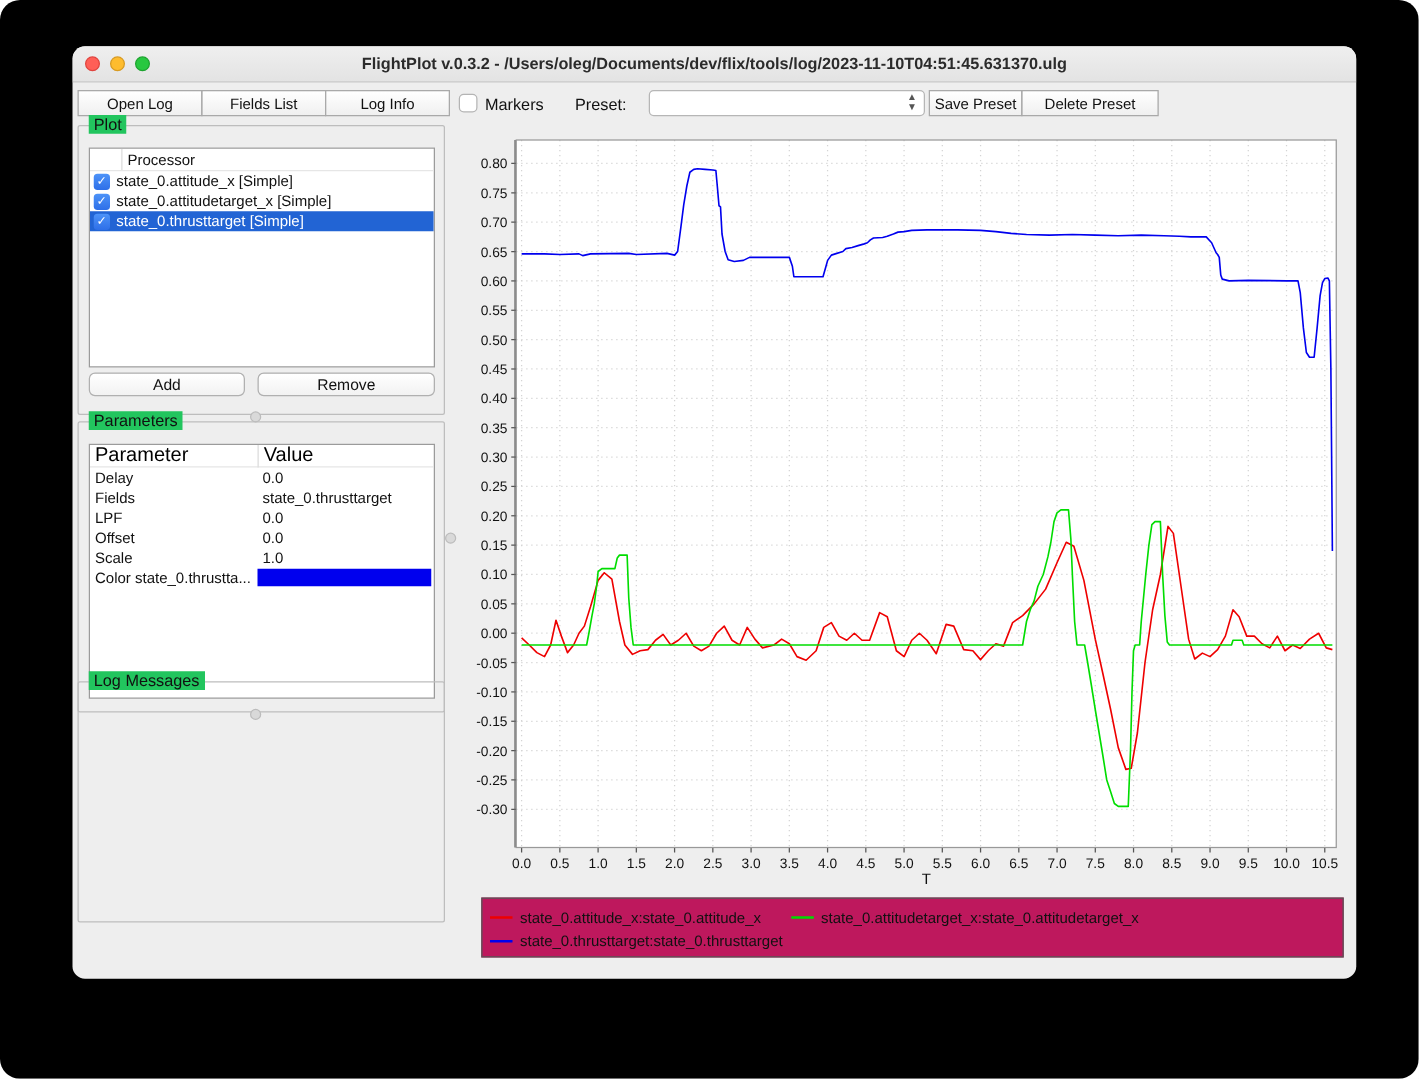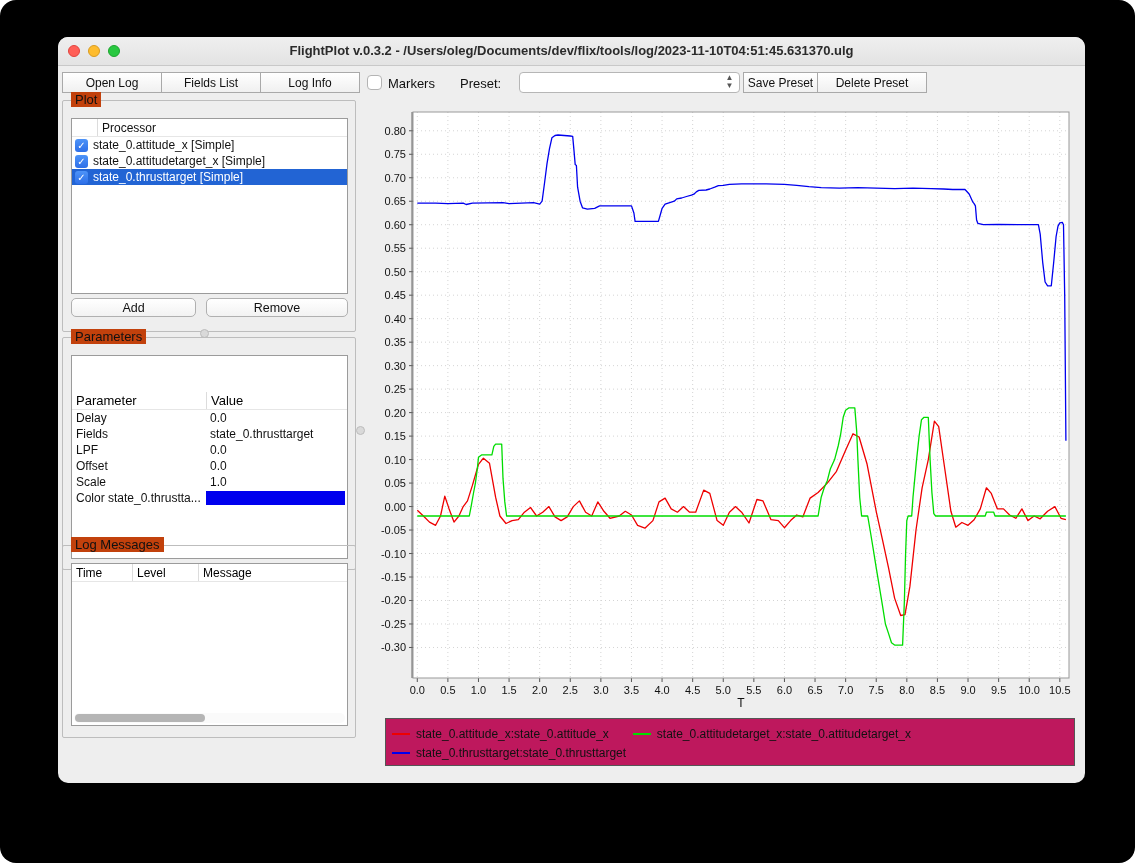--- a/index.html
+++ b/index.html
@@ -13,29 +13,29 @@
   .light.red{background:#ff5f57;border:1px solid #e0443e;box-sizing:border-box;}
   .light.yellow{background:#febc2e;border:1px solid #d89b22;box-sizing:border-box;}
   .light.green{background:#28c840;border:1px solid #1da42f;box-sizing:border-box;}
   .tb-btn{position:absolute;height:21px;background:linear-gradient(#ffffff,#f0f0f0);border:1px solid #a9a9a9;box-sizing:border-box;font-size:12px;color:#111;display:flex;align-items:center;justify-content:center;border-radius:3px;}
   .seg{border-radius:0;}
   .checkbox{position:absolute;width:15px;height:15px;background:#fff;border:1px solid #b4b4b4;border-radius:4px;box-sizing:border-box;}
   .lbl{position:absolute;font-size:13px;color:#111;}
   .combo{position:absolute;background:#fff;border:1px solid #b6b6b6;border-radius:4px;box-sizing:border-box;}
   .combo .stepper{position:absolute;right:3px;top:1px;width:13px;height:17px;color:#555;font-size:8px;line-height:8px;text-align:center;}
   .group{position:absolute;border:1px solid #bdbdbd;border-radius:2px;}
-  .group-title{position:absolute;top:-9px;left:8px;background:#c2410c;padding:0 4px;font-size:13px;color:#111;}
+  .group-title{position:absolute;top:-9px;left:8px;background:#22c55e;padding:0 4px;font-size:13px;color:#111;}
   .whitebox{position:absolute;background:#fff;border:1px solid #9b9b9b;box-sizing:border-box;overflow:hidden;}
   .list-header{height:17px;border-bottom:1px solid #e6e6e6;font-size:12px;color:#111;display:flex;align-items:center;}
   .list-header .hdr-cell{padding-left:4px;border-left:1px solid #dcdcdc;height:100%;display:flex;align-items:center;}
   .plot-row{height:16px;display:flex;align-items:center;font-size:12px;color:#111;}
   .plot-row.selected{background:#2264d4;color:#fff;}
   .cbx{width:13px;height:13px;border-radius:3px;margin:0 5px 0 3px;background:linear-gradient(#4d93f8,#2e6fe8);color:#fff;font-size:10px;line-height:13px;text-align:center;flex:0 0 13px;}
   .mac-btn{position:absolute;height:19px;background:linear-gradient(#ffffff,#f2f2f2);border:1px solid #b0b0b0;border-radius:5px;box-sizing:border-box;font-size:12.5px;color:#111;display:flex;align-items:center;justify-content:center;}
-  .param-hdr{display:grid;grid-template-columns:134px 1fr;height:17px;border-bottom:1px solid #e6e6e6;font-size:13px;margin-top:36px;}
+  .param-hdr{display:grid;grid-template-columns:134px 1fr;height:17px;border-bottom:1px solid #e6e6e6;font-size:16px;}
   .param-hdr span{display:flex;align-items:center;padding-left:4px;}
   .param-hdr span + span{border-left:1px solid #dcdcdc;}
   .param-row{display:grid;grid-template-columns:134px 1fr;height:16px;font-size:12px;color:#111;align-items:center;}
   .param-row span{padding-left:4px;white-space:nowrap;overflow:hidden;}
   .swatch{height:14px;margin:1px 2px 1px 0;}
   .log-hdr{display:grid;grid-template-columns:60px 66px 1fr;height:17px;border-bottom:1px solid #e6e6e6;font-size:12px;}
   .log-hdr span{display:flex;align-items:center;padding-left:4px;}
   .log-hdr span + span{border-left:1px solid #dcdcdc;}
   .hscroll{position:absolute;left:2px;right:2px;bottom:2px;height:10px;background:#fafafa;border-radius:5px;}
   .hthumb{position:absolute;left:1px;top:1px;width:48%;height:8px;background:#b5b5b5;border-radius:4px;}
@@ -134,30 +134,20 @@
               <div class="swatch" style="background: rgb(0, 0, 238);"></div>
             </div>
           </div>
       </div>
     </div>
 
     <div class="splitter-dot" style="left:142px;top:530px;"></div>
 
     <div class="group" style="left:4px;top:508px;width:292px;height:191px;text-align:center;">
       <div class="group-title">Log Messages</div>
-      <div class="whitebox" style="left:8px;top:17px;width:277px;height:163px;">
-        <div class="log-hdr">
-          <span>Time</span>
-          <span>Level</span>
-          <span>Message</span>
-        </div>
-        <div class="hscroll">
-          <div class="hthumb"></div>
-        </div>
-      </div>
     </div>
 
     <div class="splitter-dot" style="left:298px;top:389px;"></div>
 
     <svg id="chart-svg" width="722" height="620" style="position:absolute;left:300px;top:58px;">
         <rect x="55" y="17" width="656" height="566" fill="#ffffff"></rect>
         <g stroke="#d4d4d4" stroke-width="1" stroke-dasharray="1,3">
           <line x1="59.28358208955224" y1="17" x2="59.28358208955224" y2="583"></line>
           <line x1="89.88059701492537" y1="17" x2="89.88059701492537" y2="583"></line>
           <line x1="120.4776119402985" y1="17" x2="120.4776119402985" y2="583"></line>

